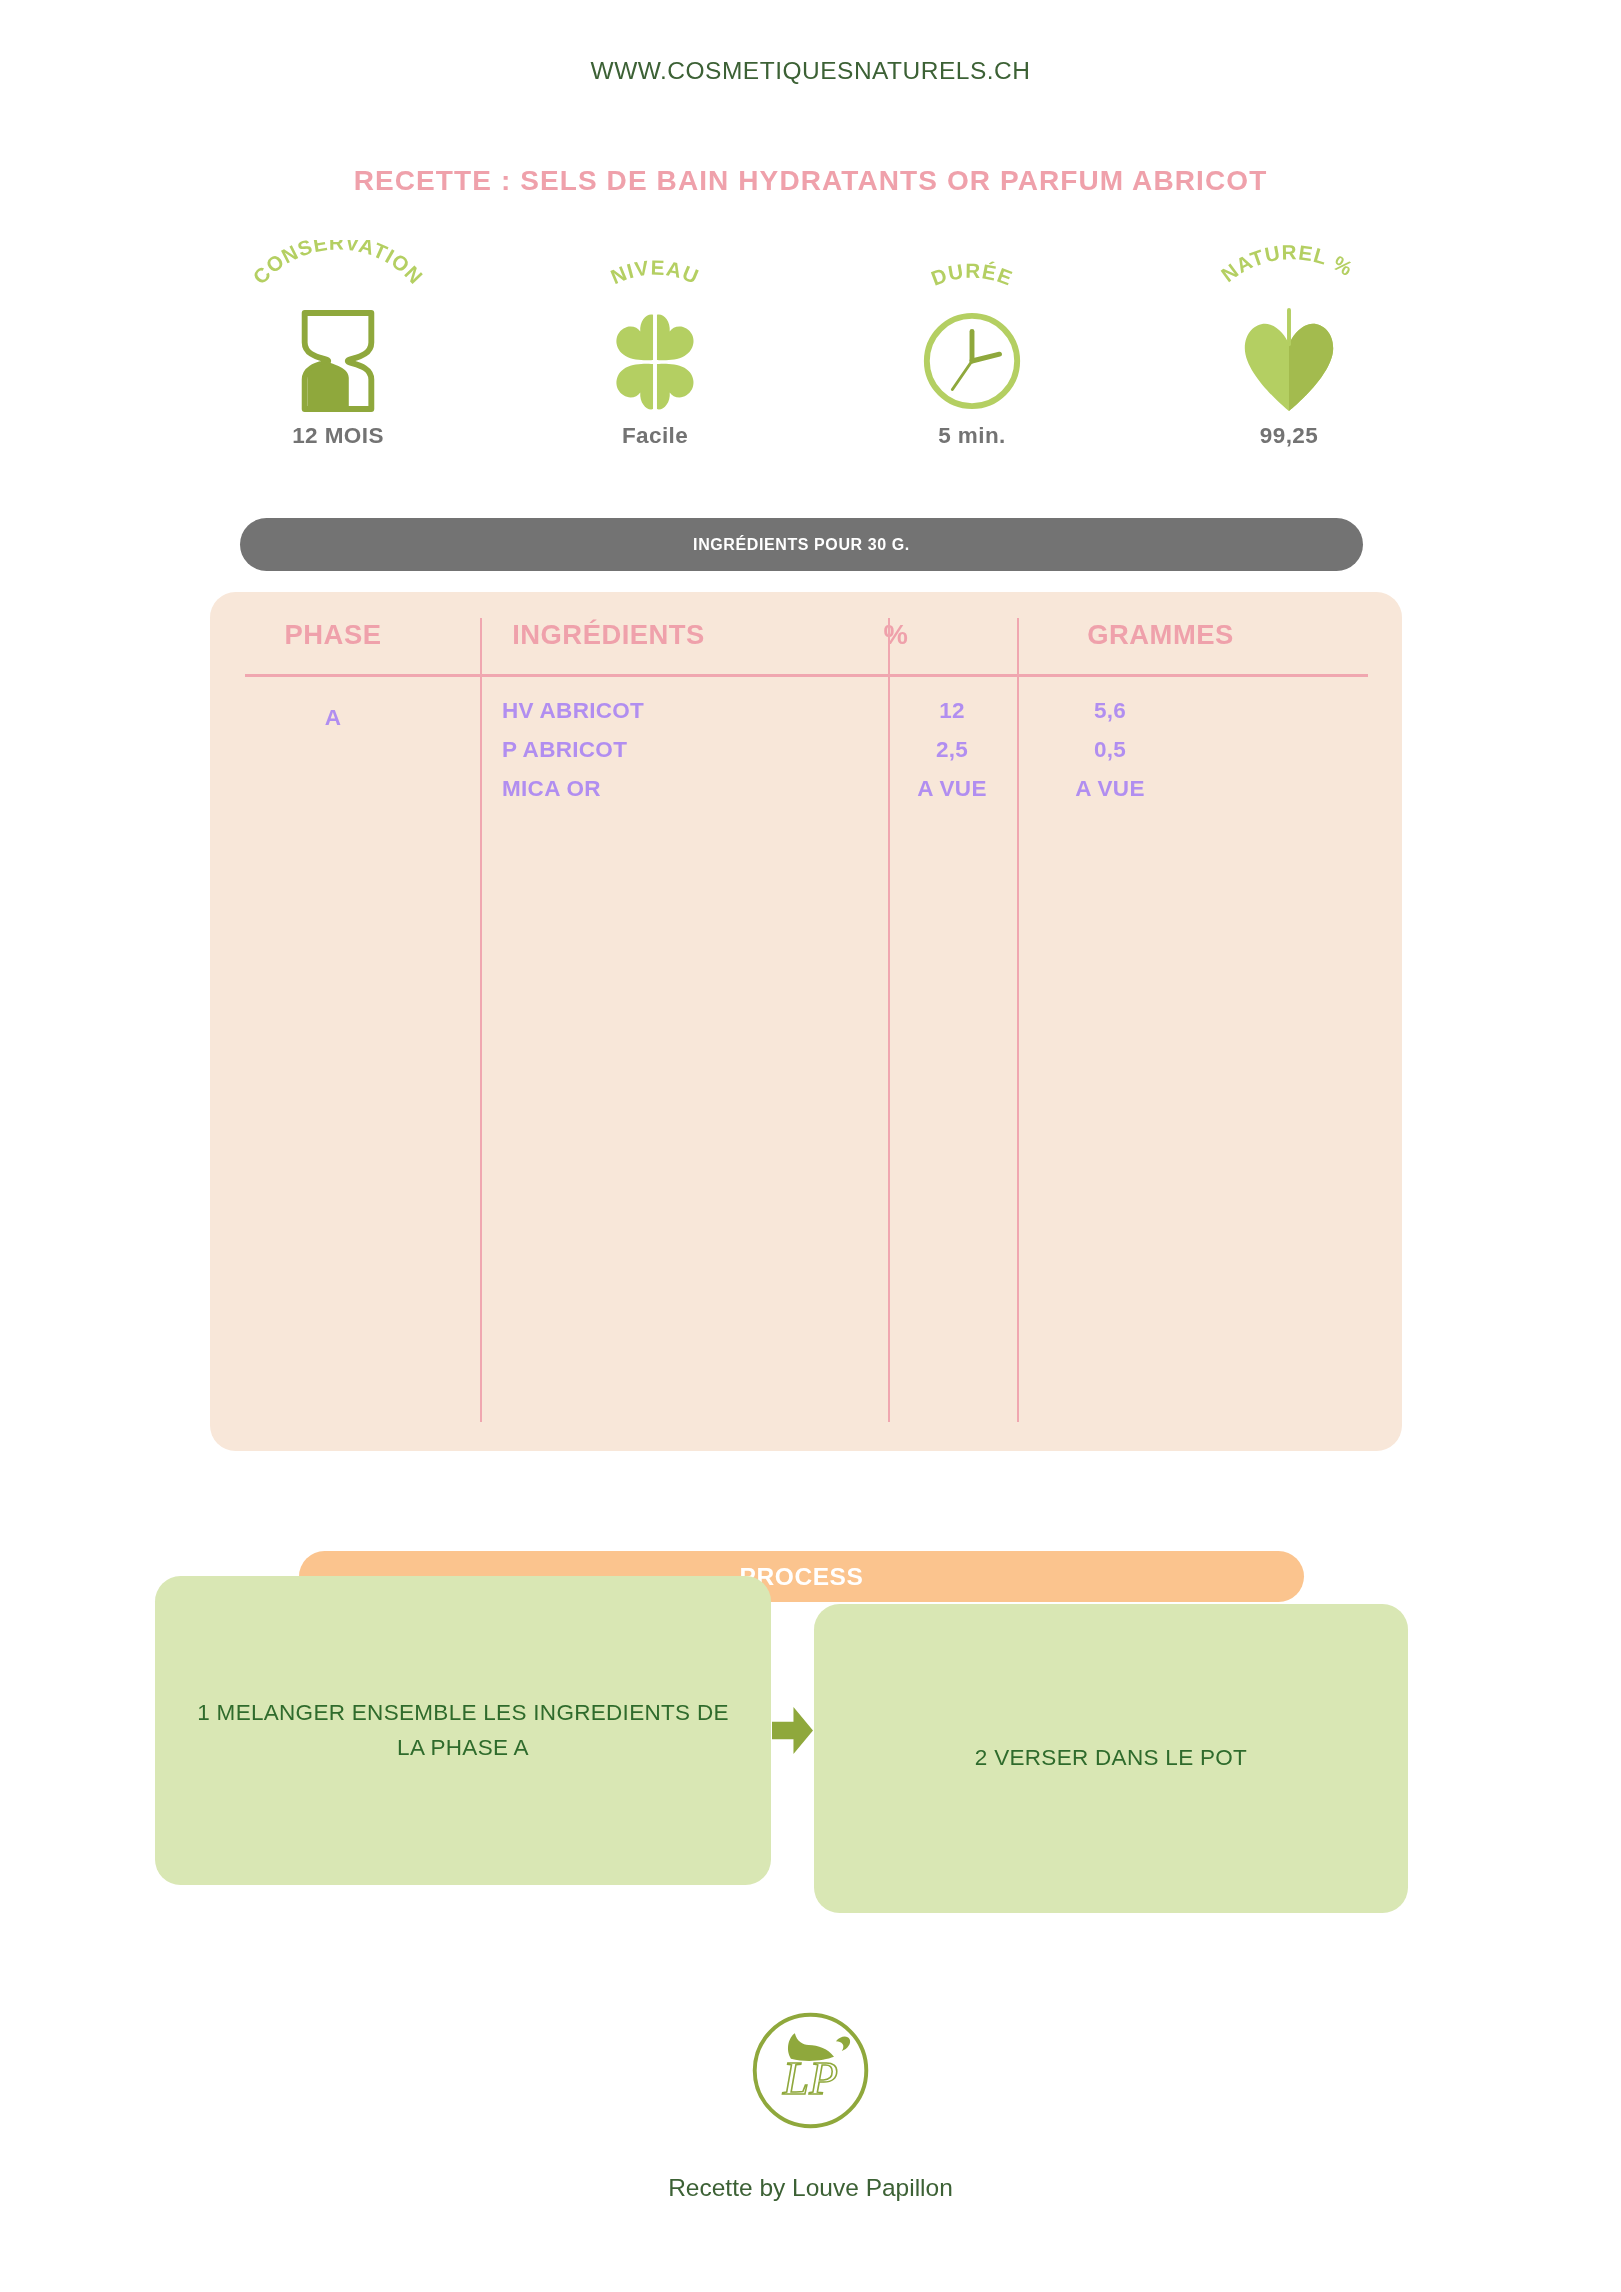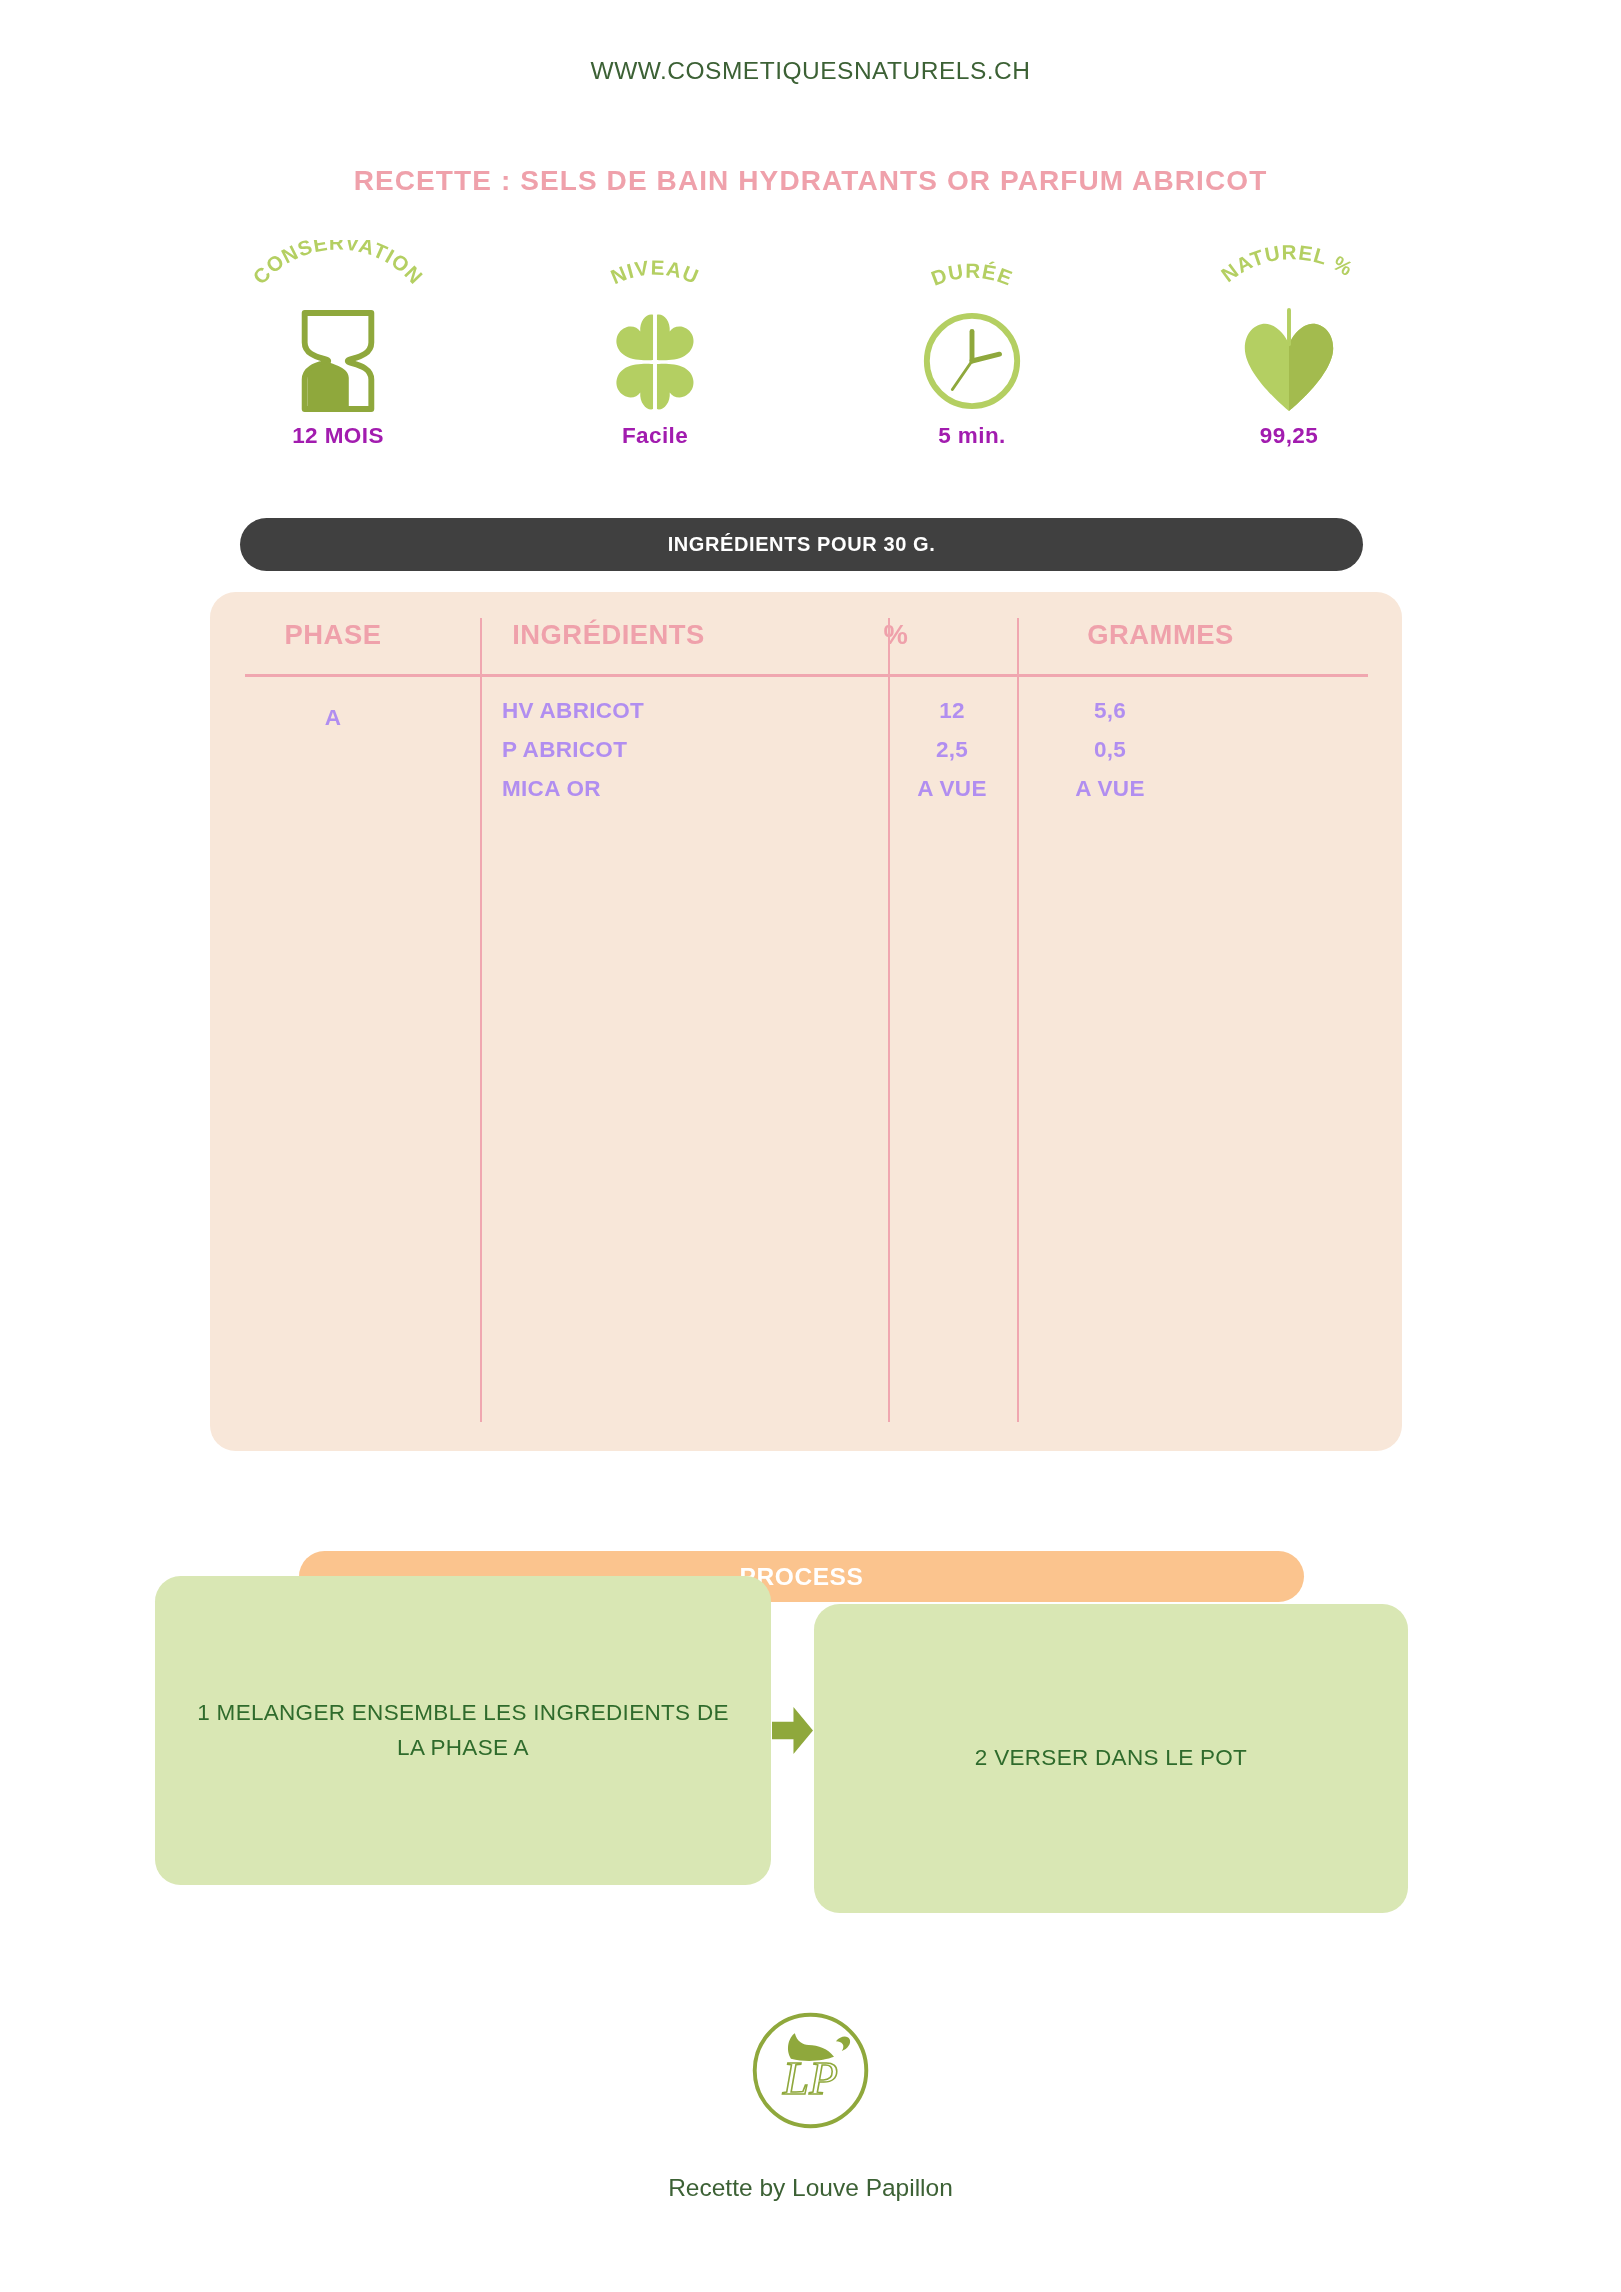--- a/index.html
+++ b/index.html
@@ -75,35 +75,35 @@
   .glyph {
     height: 108px;
     display: flex;
     align-items: center;
     justify-content: center;
   }
   .icon-value {
     margin-top: 7.8px;
     font-size: 22.5px;
     font-weight: bold;
-    color: #a21caf;
+    color: #737373;
     letter-spacing: 0.4px;
   }
 
   
   .banner {
     position: absolute;
     left: 240px;
     top: 518px;
     width: 1123px;
     height: 53px;
-    background: #404040;
+    background: #737373;
     border-radius: 26.5px;
     color: #ffffff;
-    font-size: 20px;
+    font-size: 16px;
     font-weight: bold;
     letter-spacing: 0.6px;
     display: flex;
     align-items: center;
     justify-content: center;
   }
 
   
   .table-card {
     position: absolute;

